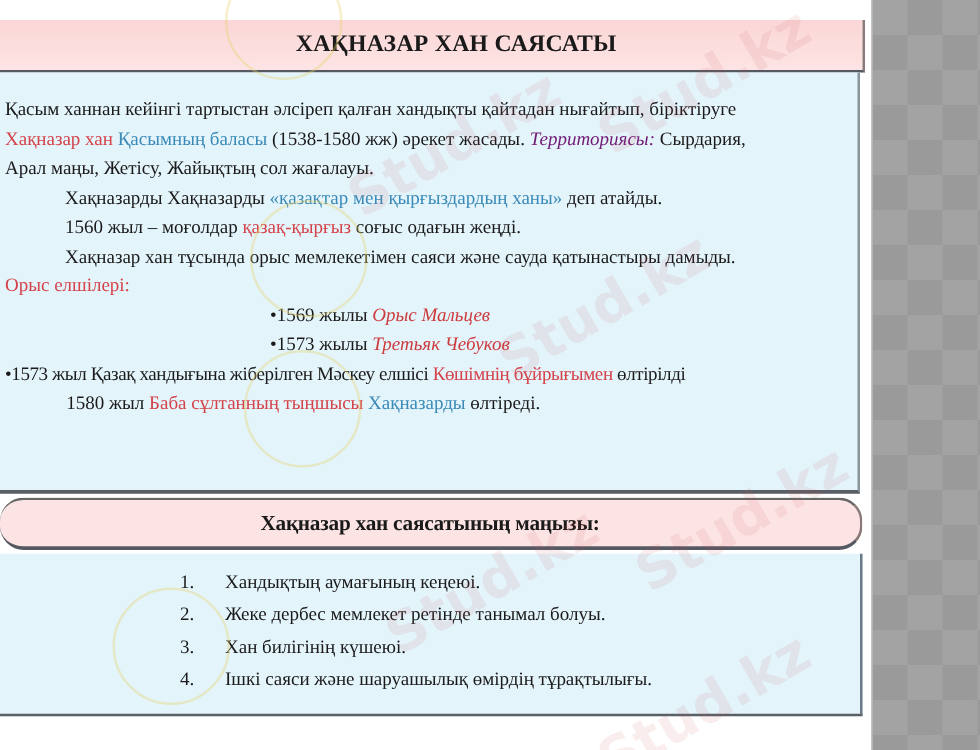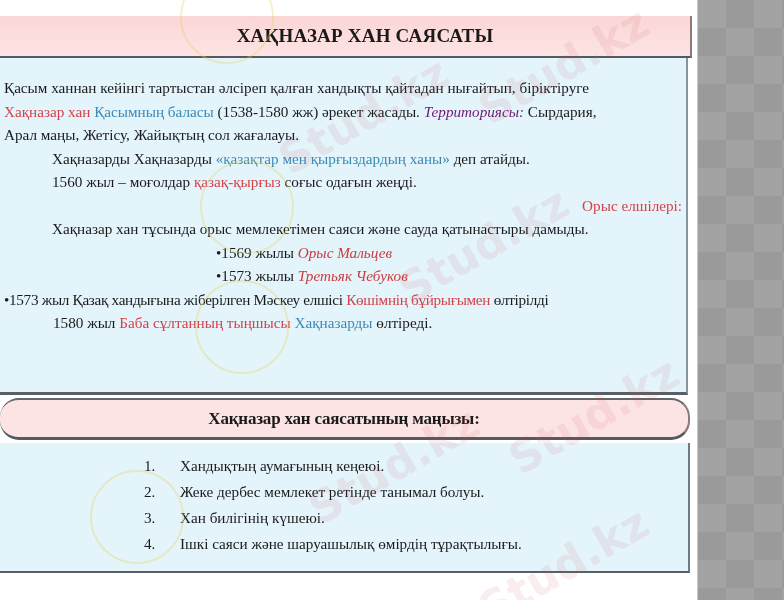--- a/index.html
+++ b/index.html
@@ -36,21 +36,21 @@
       border-bottom: 3px solid #5a5f66;
       padding: 12px 4px;
       box-sizing: border-box;
       font-size: 15.2px; line-height: 23.5px;
     }
     .line { white-space: nowrap; height: 23.5px; }
     .p1 { padding-top: 6px; }
     .indent { padding-left: 48px; }
     .center-indent { padding-left: 212px; }
     .indent2 { padding-left: 49px; }
-    .red { color: #d4424a; text-align: right; }
+    .red { color: #d4424a; }
     .blue { color: #3a8ab8; margin-top: 28px; }
     .italic-blue { color: #701a75; font-style: italic; }
     .italic-red { color: #cc3b3e; font-style: italic; }
     .narrow { letter-spacing: -0.3px; }
     .sub-bar {
       position: absolute; left: 0; top: 398px; width: 690px; height: 42px;
       background: #fde4e4;
       border-bottom: 3px solid #555a62;
       border-top: 2px solid #666;
       border-right: 2px solid #8a7a7a;
@@ -102,22 +102,22 @@
   <div class="line indent">
     <span>Хақназарды Хақназарды</span>
     <span class="blue">«қазақтар мен қырғыздардың ханы»</span>
     <span>деп атайды.</span>
   </div>
   <div class="line indent">
     <span>1560 жыл – моғолдар</span>
     <span class="red">қазақ-қырғыз</span>
     <span>соғыс одағын жеңді.</span>
   </div>
+  <div class="line indent">Хақназар хан тұсында орыс мемлекетімен саяси және сауда қатынастыры дамыды.</div>
   <div class="line red">Орыс елшілері:</div>
-  <div class="line indent">Хақназар хан тұсында орыс мемлекетімен саяси және сауда қатынастыры дамыды.</div>
   <div class="line center-indent">
     <span>•1569 жылы</span>
     <span class="italic-red">Орыс Мальцев</span>
   </div>
   <div class="line center-indent">
     <span>•1573 жылы</span>
     <span class="italic-red">Третьяк Чебуков</span>
   </div>
   <div class="line narrow">
     <span>•1573 жыл Қазақ хандығына жіберілген Мәскеу елшісі</span>

